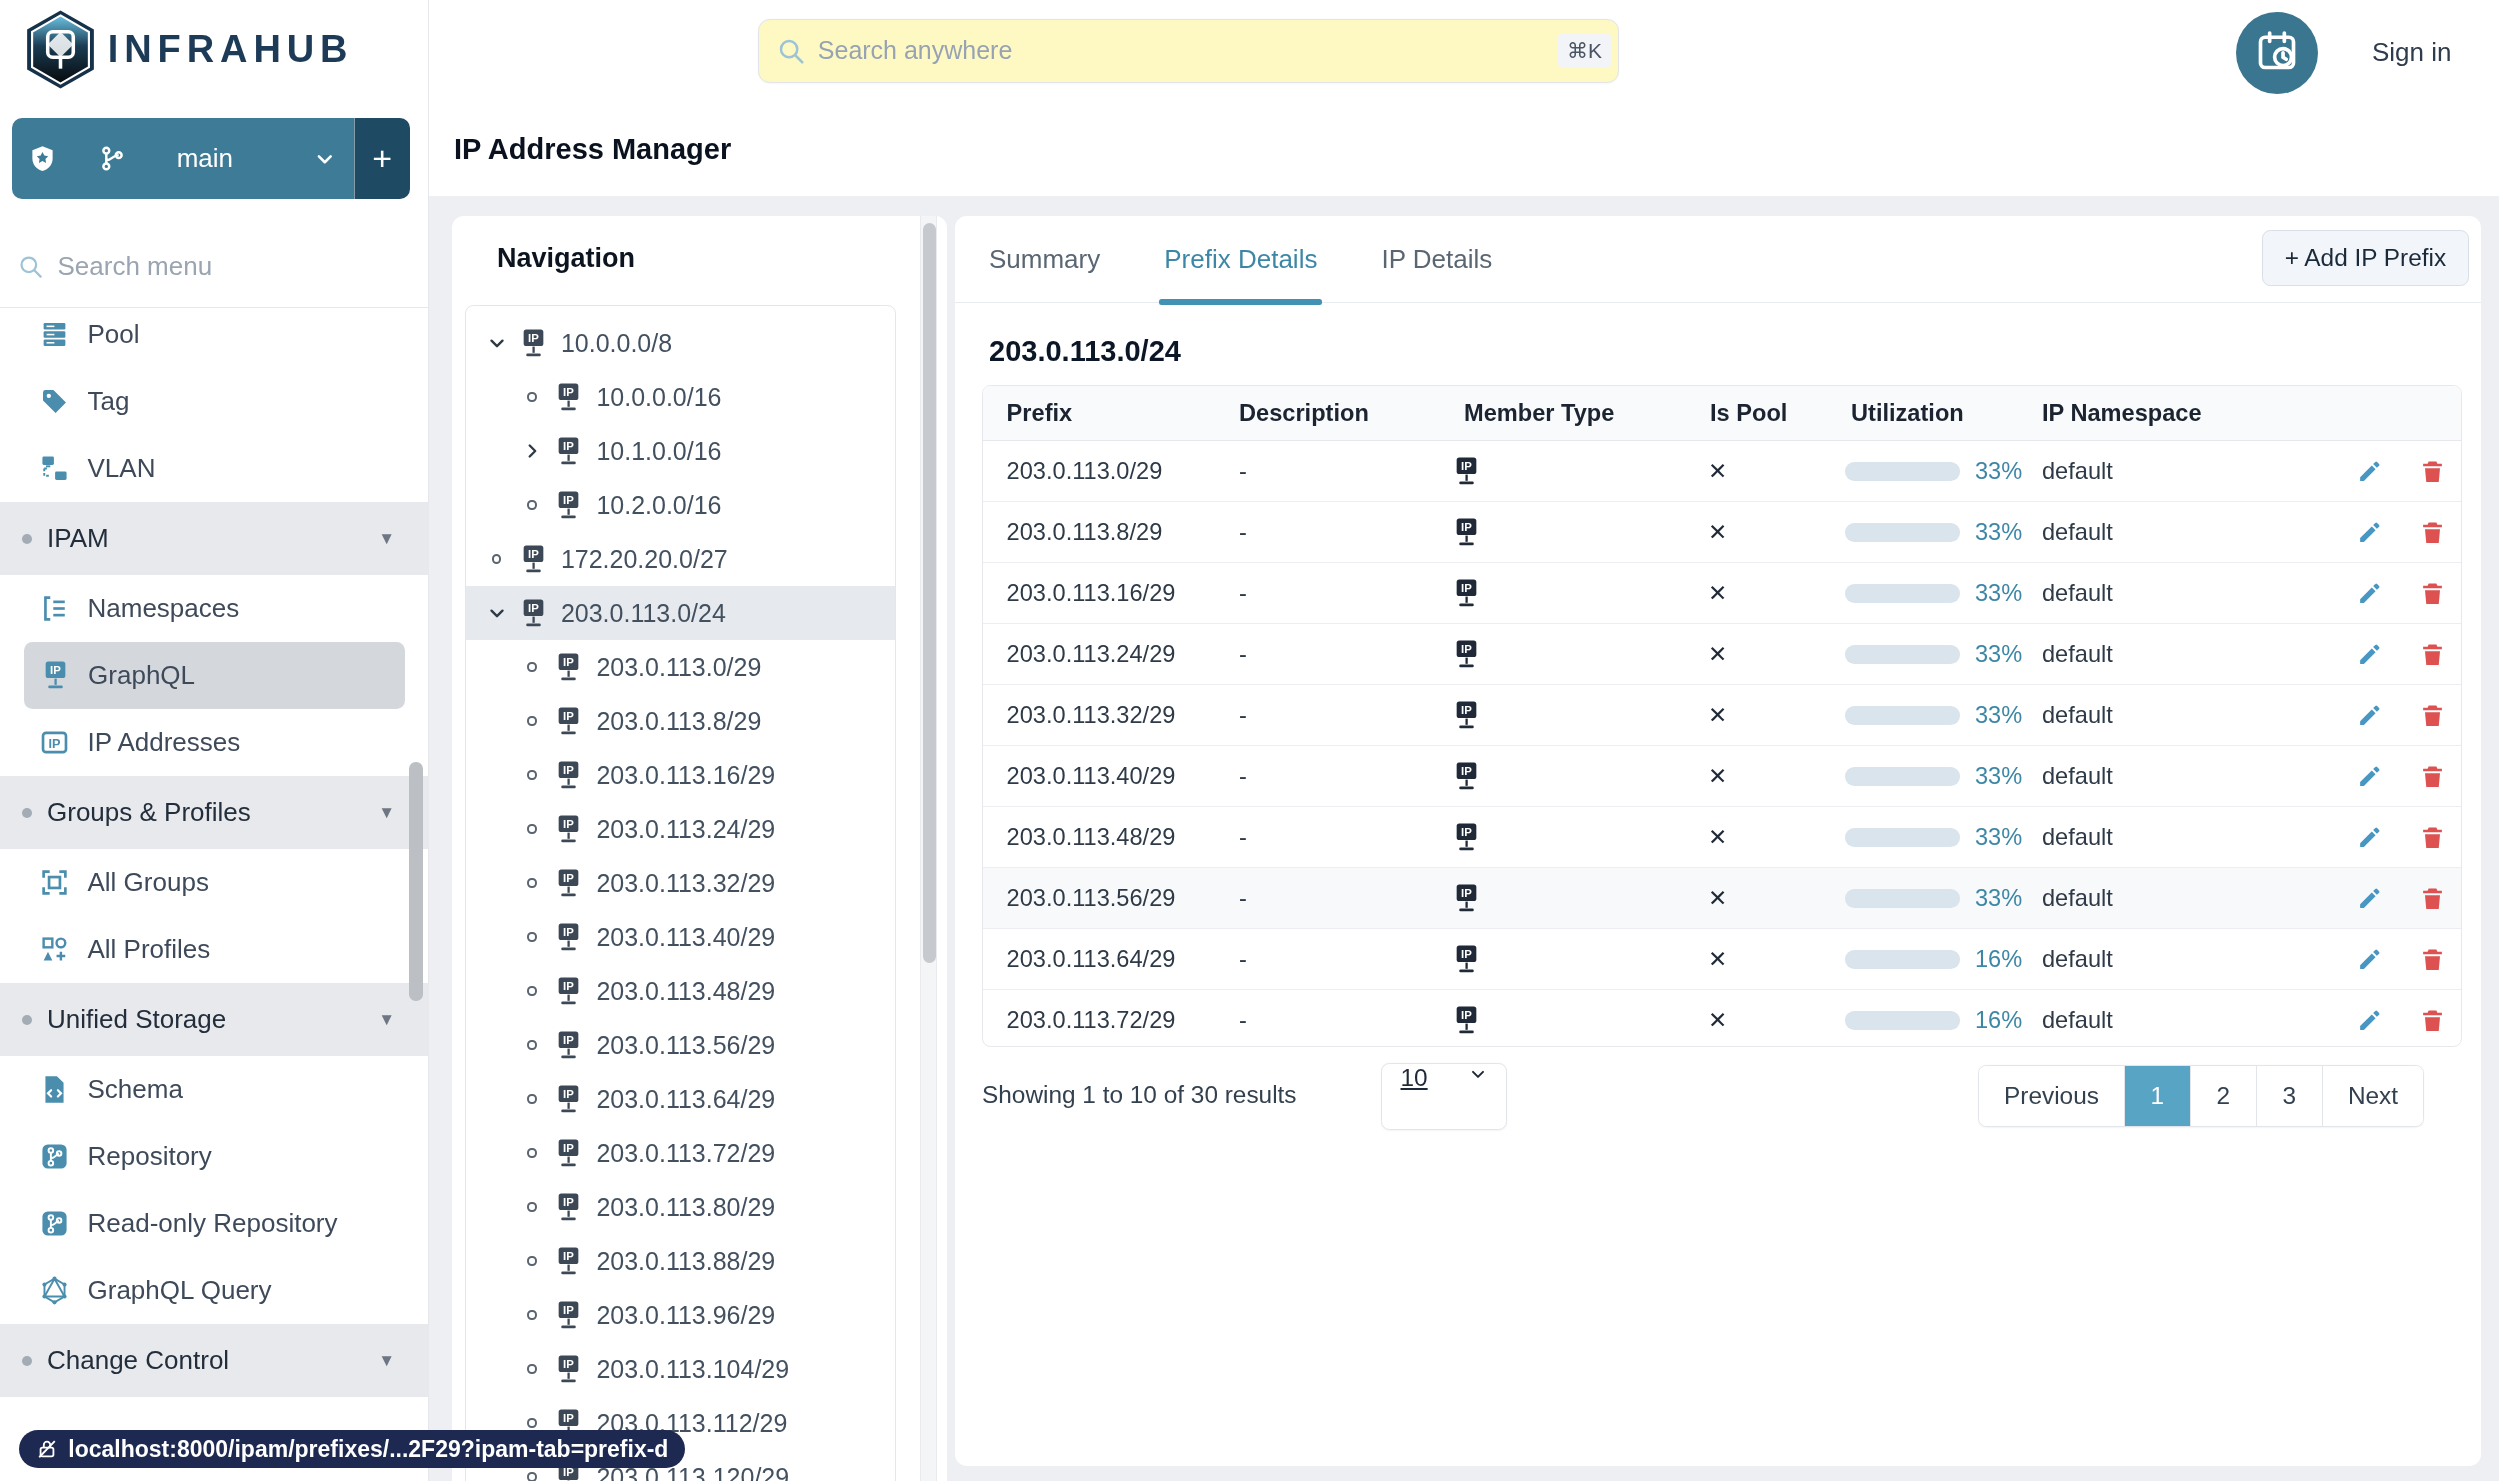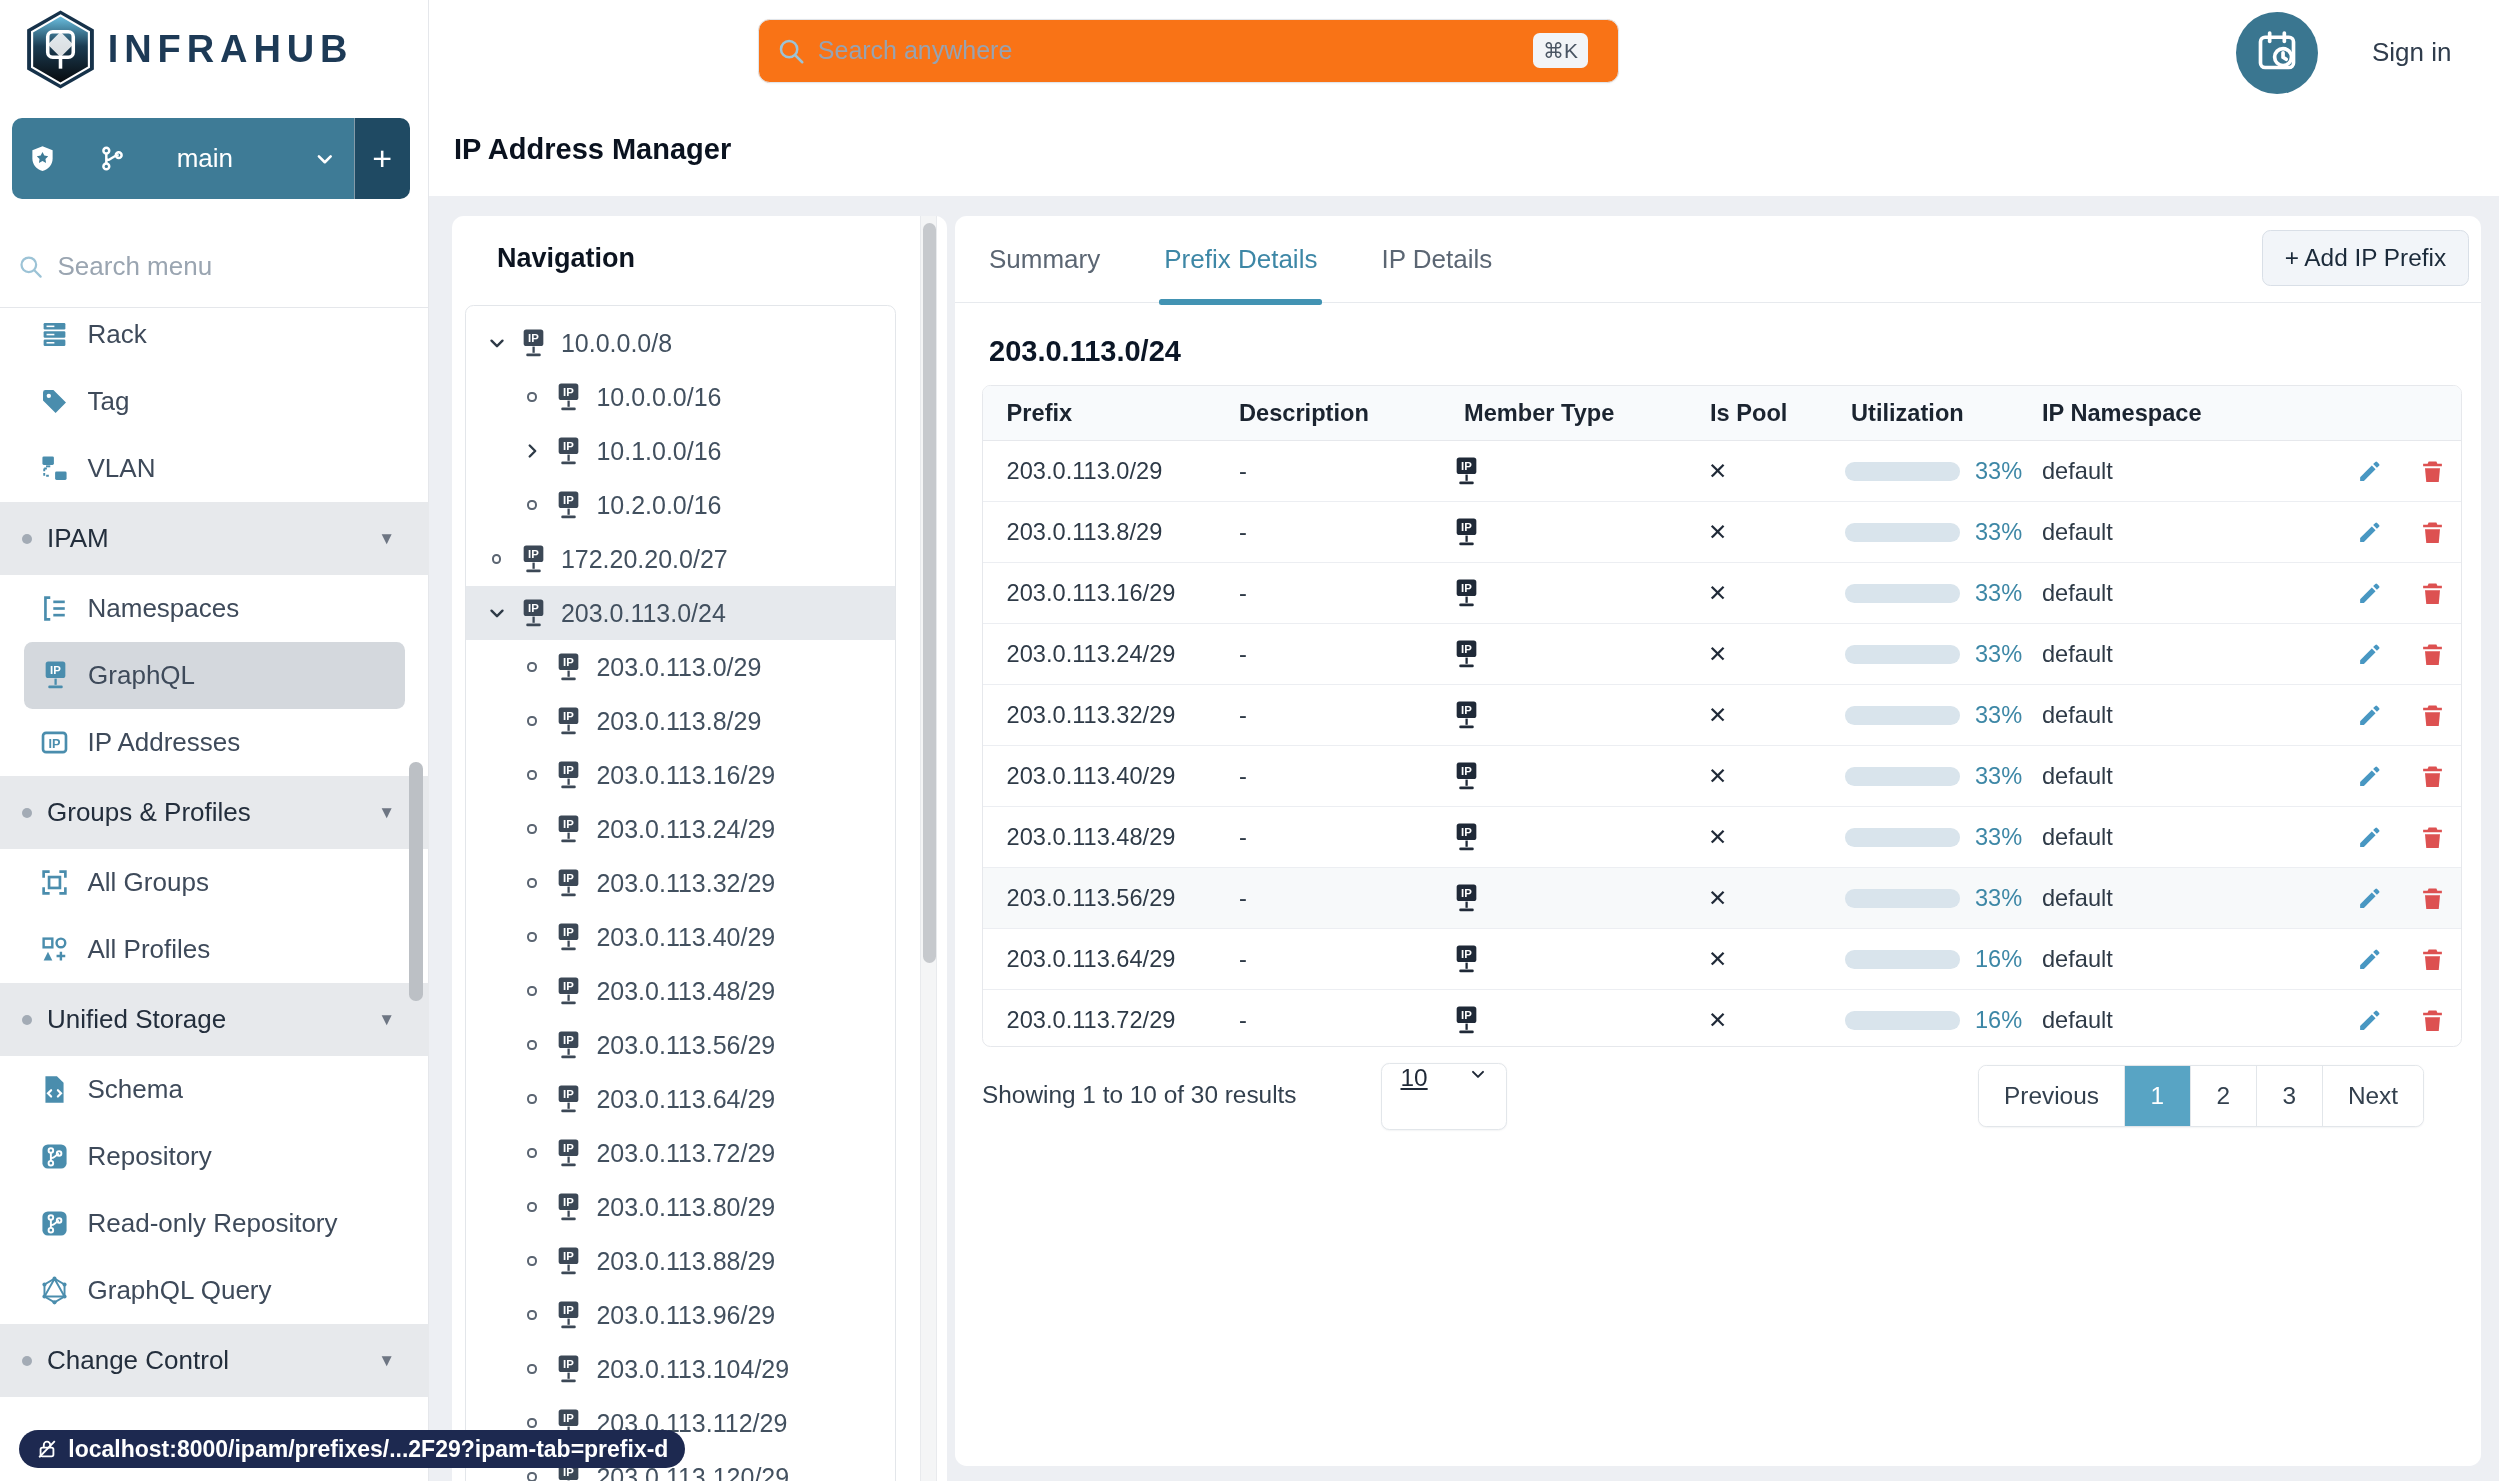--- a/index.html
+++ b/index.html
@@ -3,22 +3,22 @@
 <meta charset="utf-8">
 <style>
   * { margin:0; padding:0; box-sizing:border-box; }
   html,body { width:2500px; height:1482px; overflow:hidden; }
   body { font-family:"Liberation Sans","DejaVu Sans",sans-serif; background:#edeff3; color:#1f2937; }
   .app { position:absolute; inset:0; width:2500px; height:1482px; }
 
   
   .top-header { position:absolute; left:0; top:0; width:2500px; height:196px; background:#ffffff; }
   .page-title { position:absolute; left:454px; top:133px; font-size:29px; font-weight:700; color:#0a121f; }
-  .global-search { position:absolute; left:758px; top:18.5px; width:861px; height:64px; background:#f97316;
-    border:1.7px solid #e1e5ea; border-radius:11.8px; display:flex; align-items:center; padding:0 30px 0 17px; box-shadow:0 0.8px 1.7px rgba(20,40,60,.04); }
+  .global-search { position:absolute; left:758px; top:18.5px; width:861px; height:64px; background:#fef9c3;
+    border:1.7px solid #e1e5ea; border-radius:11.8px; display:flex; align-items:center; padding:0 6px 0 17px; box-shadow:0 0.8px 1.7px rgba(20,40,60,.04); }
   .global-search .mag { width:30px; height:30px; color:#9cc3d6; flex:0 0 auto; }
   .global-search input { border:none; outline:none; flex:1; font-size:25px; color:#334155; margin-left:11.8px; font-family:inherit; background:transparent; }
   .global-search input::placeholder { color:#97a3b2; }
   .kbd-badge { background:#f2f4f7; border-radius:6.7px; padding:5.9px 10px; font-size:21px; color:#4a5563; }
   .cal-btn { position:absolute; left:2236px; top:11.8px; width:82px; height:82px; border-radius:50%; background:#3a7690;
     display:flex; align-items:center; justify-content:center; cursor:pointer; }
   .cal-btn svg { width:44px; height:44px; }
   .sign-in { position:absolute; left:2372px; top:37px; font-size:26px; color:#2f3c4c; cursor:pointer; }
 
   
@@ -199,21 +199,21 @@
     <div class="sb-menu" id="sb-menu">
         <div class="sb-item">
           <span class="sb-icon"><svg viewBox="0 0 24 24" fill="currentColor">
               <rect x="3" y="2.5" width="18" height="5.4" rx="1"></rect>
               <rect x="3" y="9.3" width="18" height="5.4" rx="1"></rect>
               <rect x="3" y="16.1" width="18" height="5.4" rx="1"></rect>
               <rect x="5.4" y="4.6" width="6.5" height="1.3" fill="#fff"></rect>
               <rect x="5.4" y="11.4" width="6.5" height="1.3" fill="#fff"></rect>
               <rect x="5.4" y="18.2" width="6.5" height="1.3" fill="#fff"></rect>
             </svg></span>
-          <span class="sb-label">Rack</span>
+          <span class="sb-label">Pool</span>
         </div>
         <div class="sb-item">
           <span class="sb-icon"><svg viewBox="0 0 24 24" fill="currentColor">
               <path d="M2.5 4.5a2 2 0 012-2h6.6L21.5 12.9l-8.6 8.6L2.5 11.1z"></path>
               <circle cx="7.3" cy="7.3" r="1.8" fill="#fff"></circle>
             </svg></span>
           <span class="sb-label">Tag</span>
         </div>
         <div class="sb-item">
           <span class="sb-icon"><svg viewBox="0 0 24 24" fill="currentColor">

